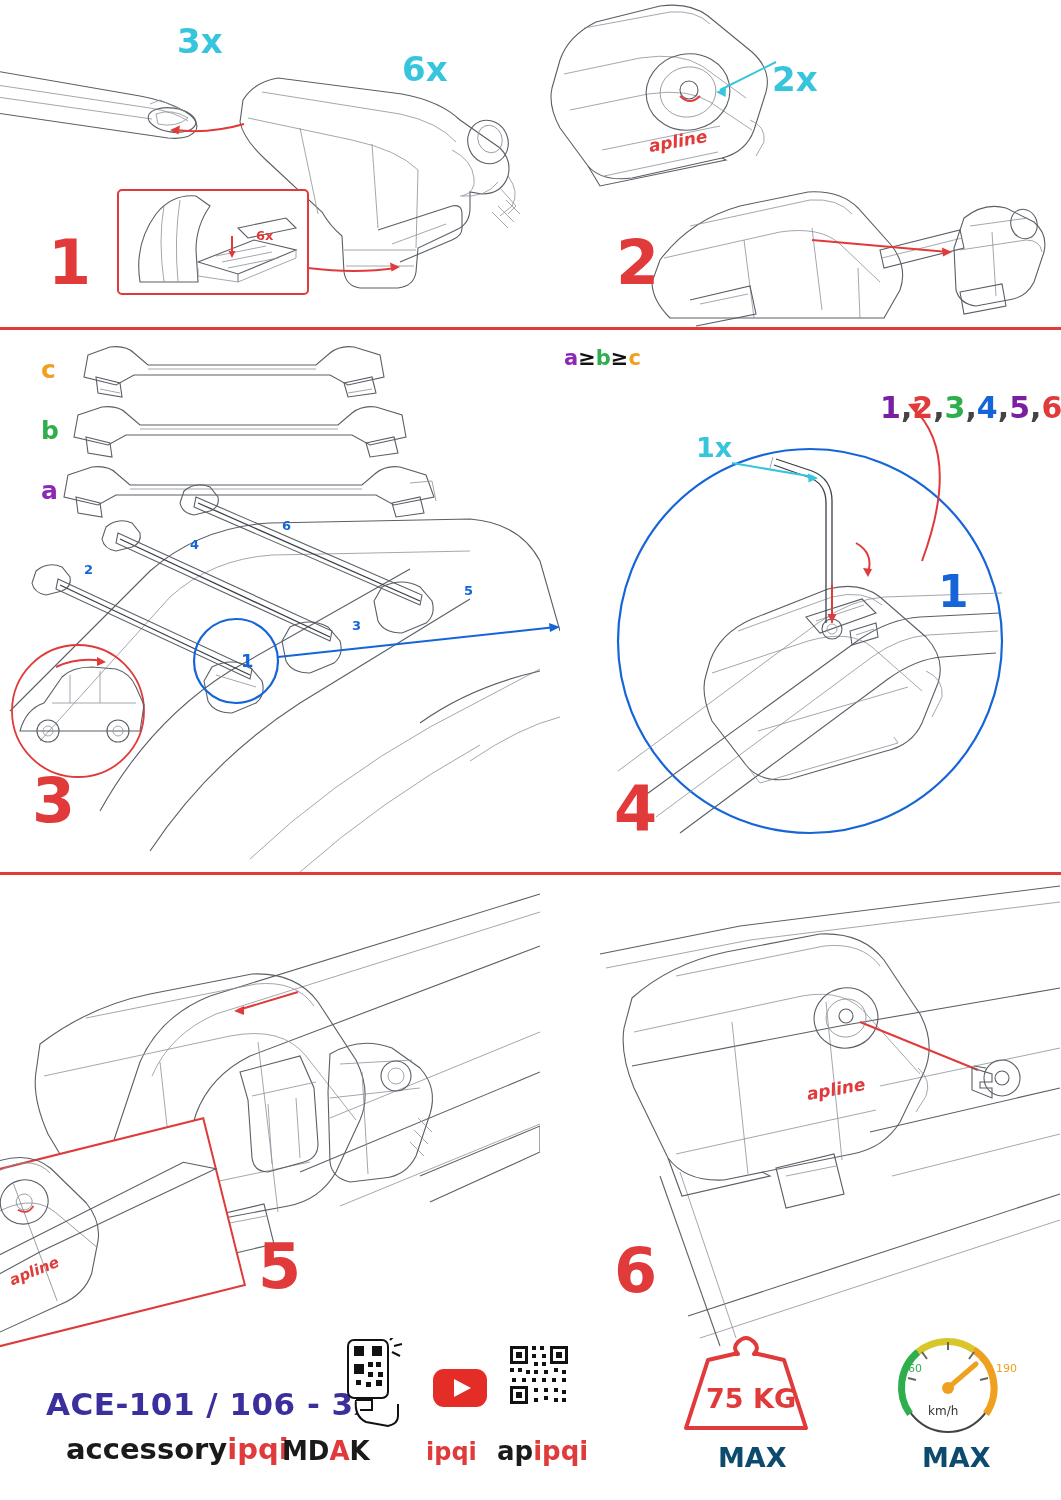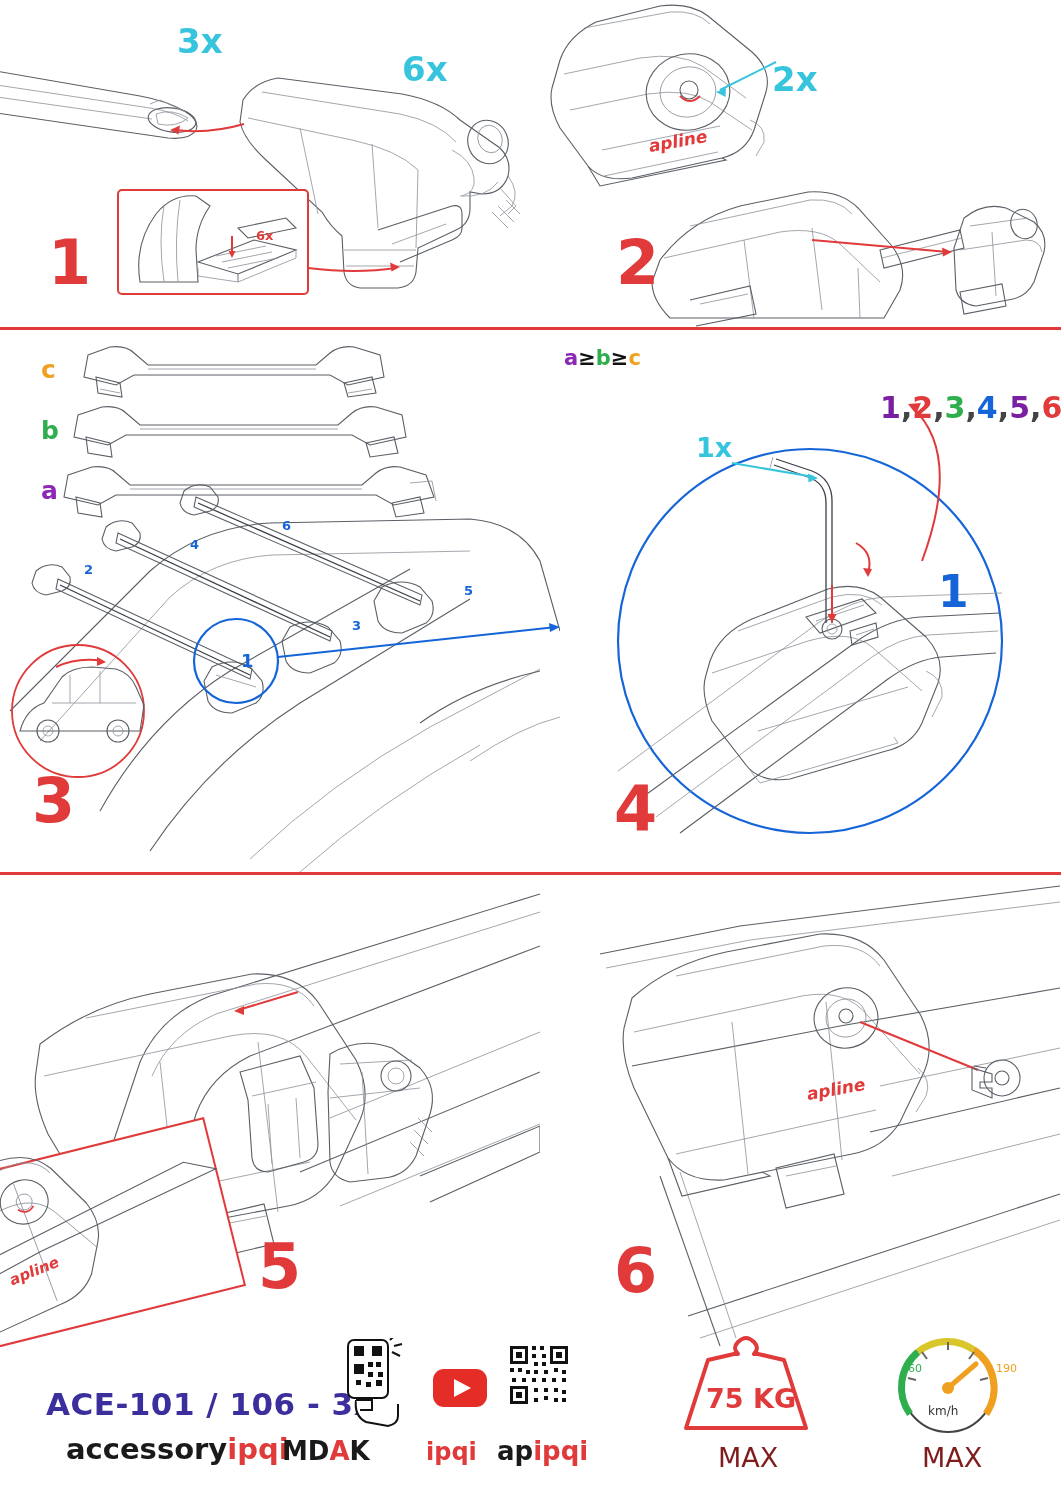--- a/index.html
+++ b/index.html
@@ -154,22 +154,22 @@
     font-size: 26px;
     font-weight: bold;
     color: #1a1a1a;
   }
   .brand-apline .line { color: #e03a3a; }
 
   .maxlabel {
     position: absolute;
     font-family: "DejaVu Sans", sans-serif;
     font-size: 27px;
-    font-weight: normal;
-    color: #7f1d1d;
+    font-weight: bold;
+    color: #0c4a6e;
   }
   .weight-text {
     position: absolute;
     font-family: "DejaVu Sans", sans-serif;
     font-size: 27px;
     font-weight: bold;
     color: #e03a3a;
   }
   .kmh {
     position: absolute;

